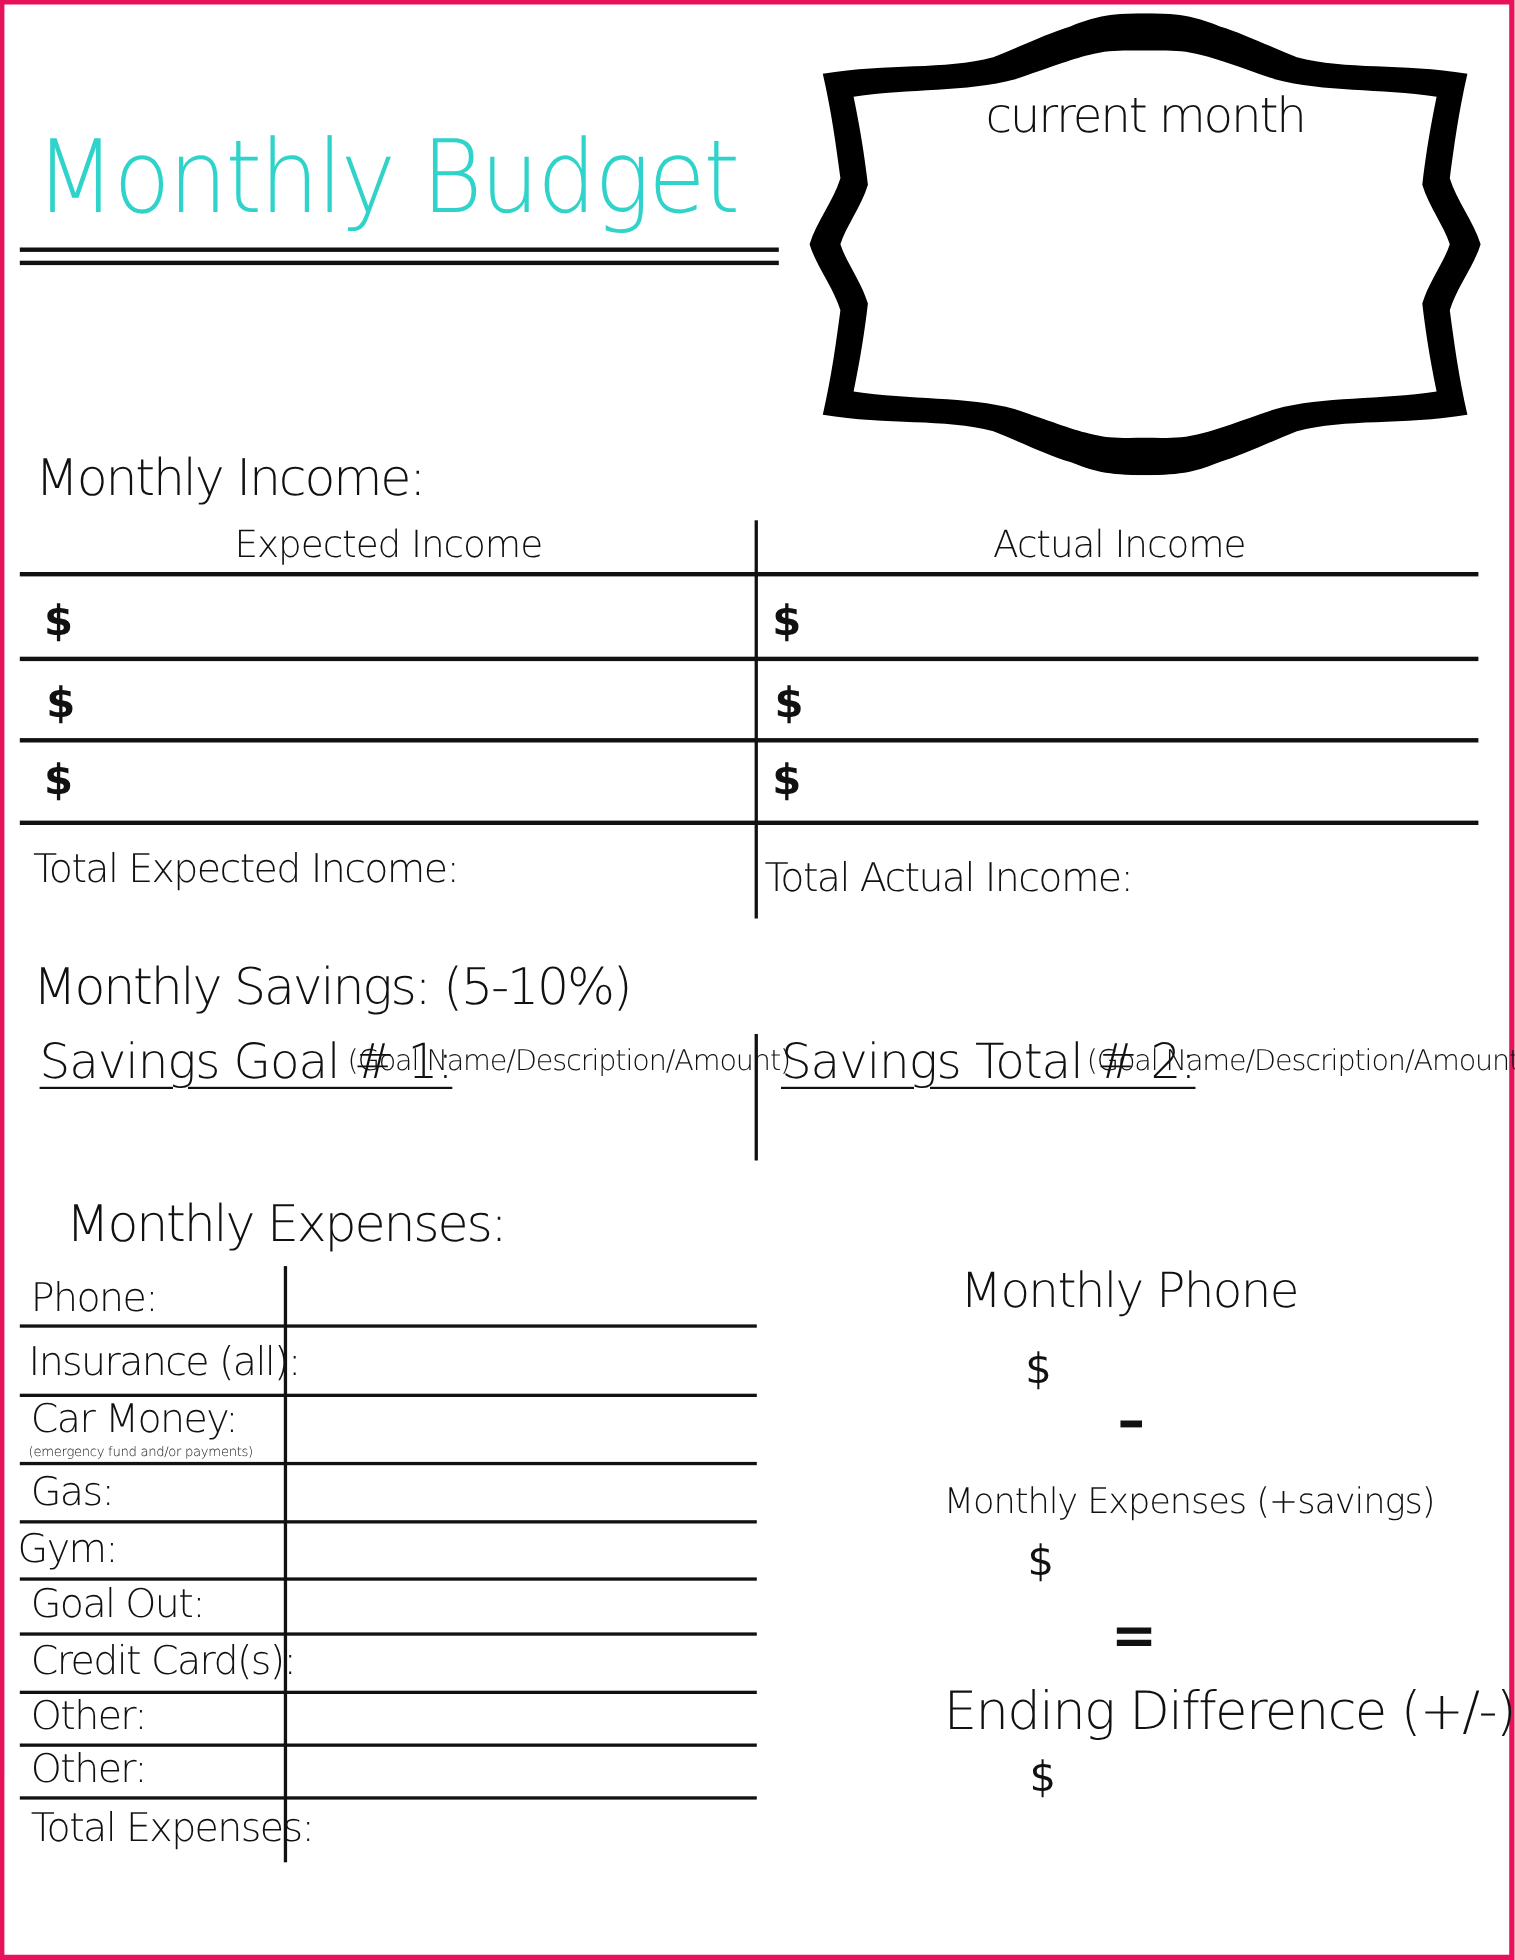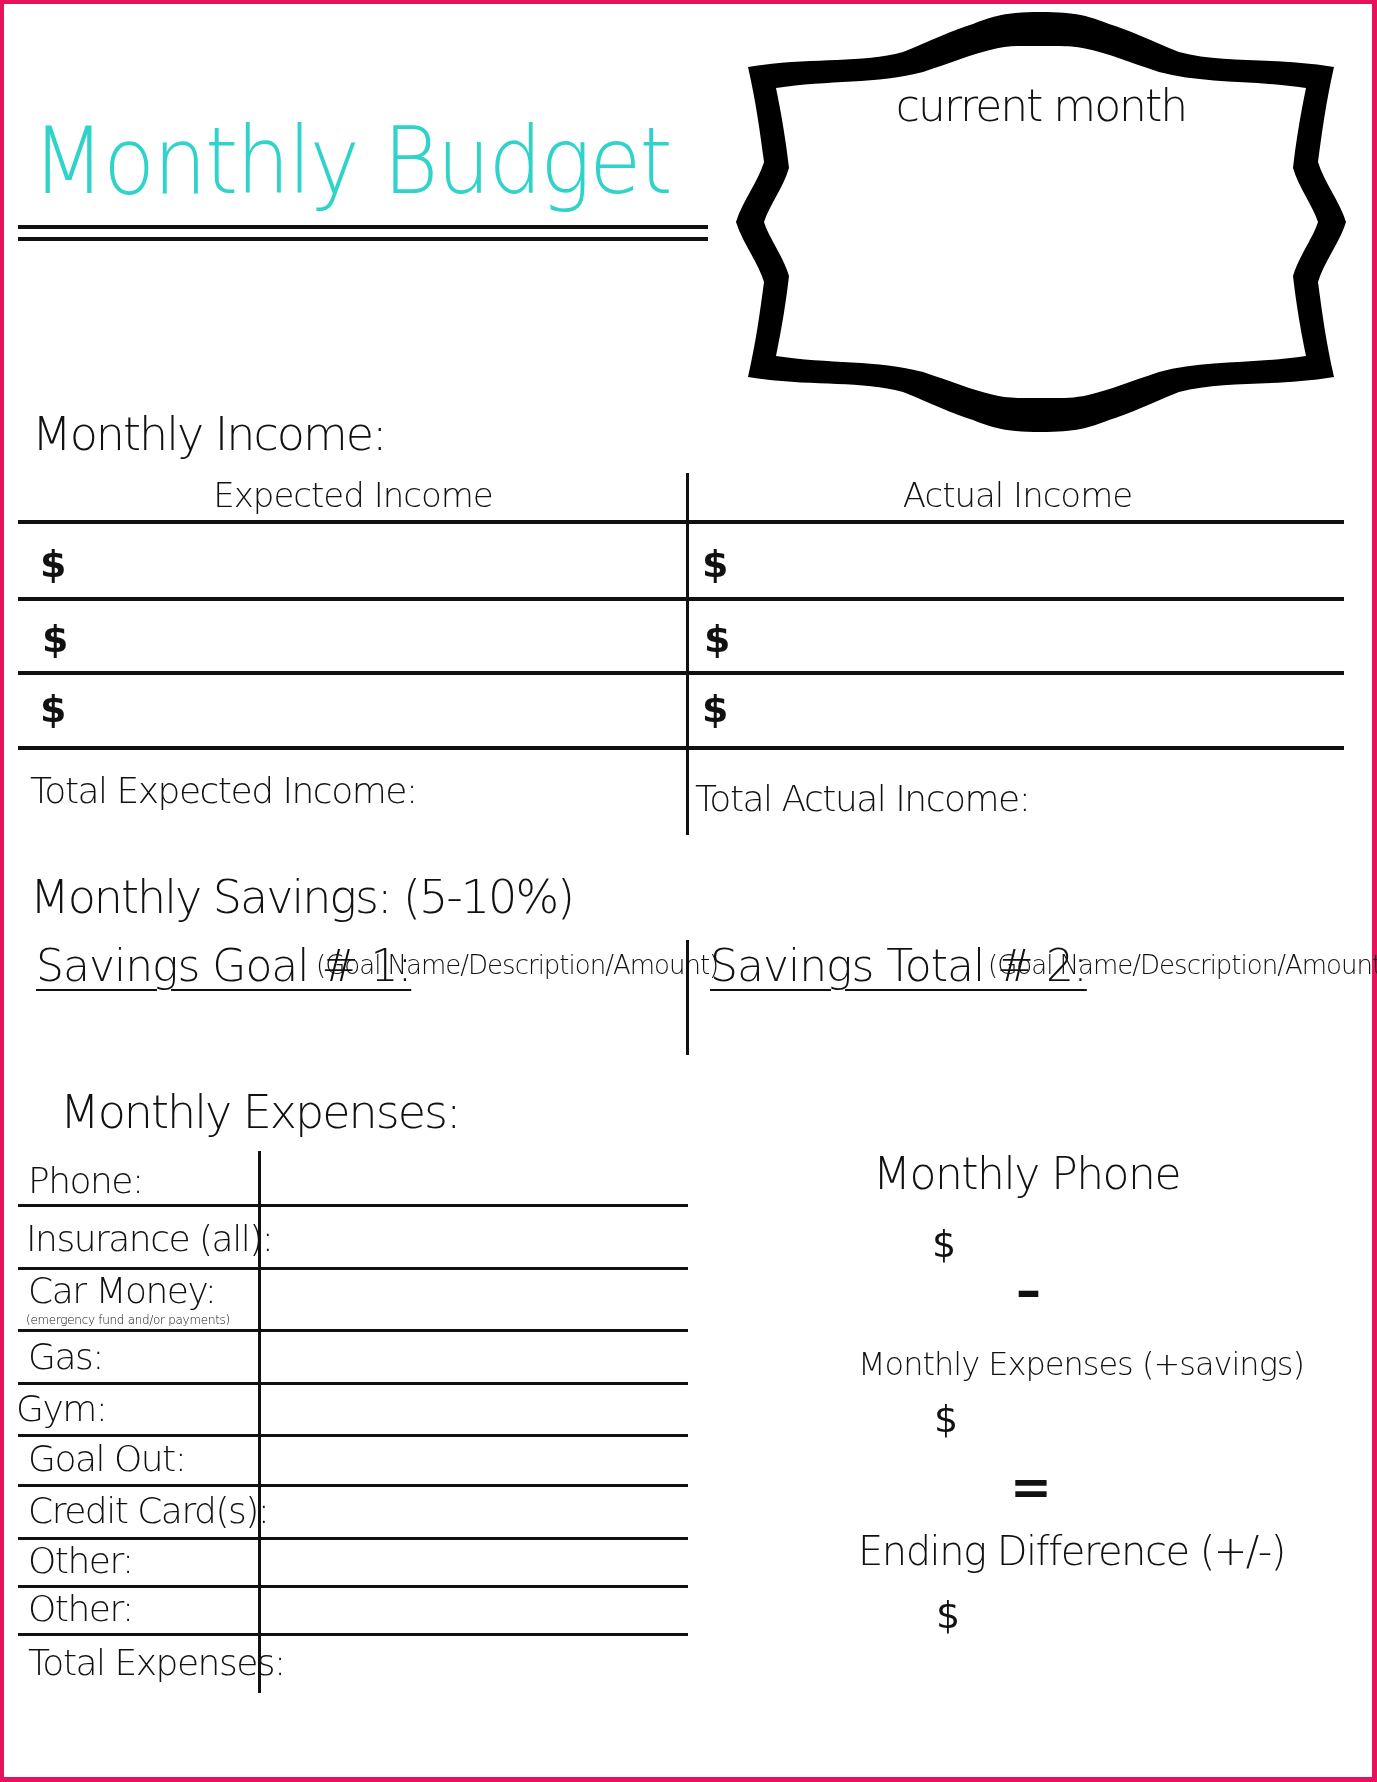--- a/index.html
+++ b/index.html
@@ -160,15 +160,15 @@
 <div class="abs calc-text hand" style="left:873px;top:1148px;">Monthly Phone</div>
 <div class="abs dollar" style="left:932px;top:1222px;font-weight:normal;">$</div>
 <div class="abs" style="left:960px;top:1222px;width:280px;height:46px;"></div>
 <div class="abs calc-op" style="left:1016px;top:1262px;">–</div>
 
 <div class="abs calc-small hand" style="left:858px;top:1345px;">Monthly Expenses (+savings)</div>
 <div class="abs dollar" style="left:934px;top:1397px;font-weight:normal;">$</div>
 <div class="abs" style="left:962px;top:1397px;width:280px;height:46px;"></div>
 <div class="abs calc-op" style="left:1010px;top:1458px;">=</div>
 
-<div class="abs calc-text hand" style="left:858px;top:1528px;font-size:40px;">Ending Difference (+/-)</div>
+<div class="abs calc-text hand" style="left:858px;top:1528px;font-size:48px;">Ending Difference (+/-)</div>
 <div class="abs dollar" style="left:936px;top:1593px;font-weight:normal;">$</div>
 <div class="abs" style="left:964px;top:1593px;width:280px;height:46px;"></div>
 
 </body></html>

